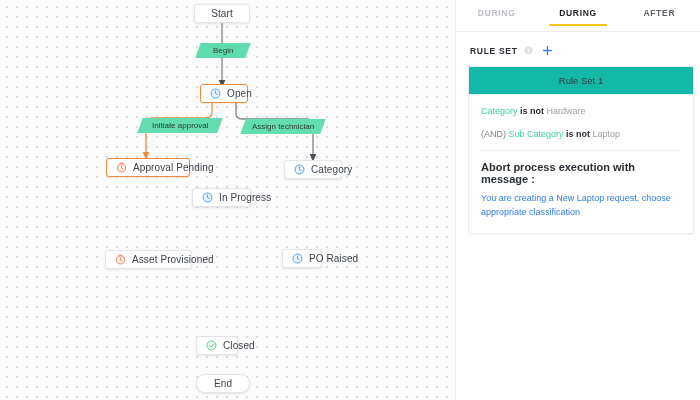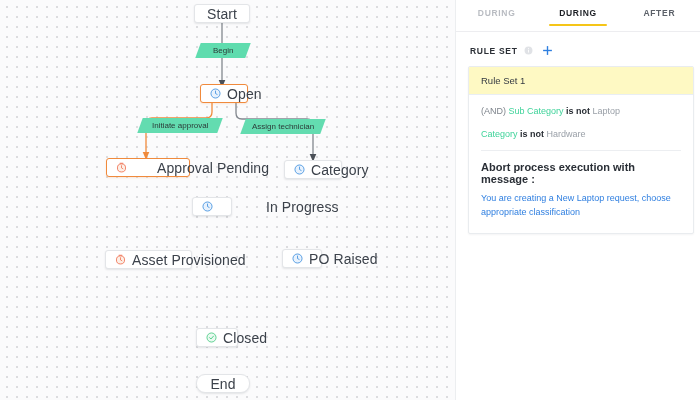--- a/index.html
+++ b/index.html
@@ -28,21 +28,21 @@
   .node{
     position:absolute;
     box-sizing:border-box;
     background:#ffffff;
     border:1px solid #e3e5e8;
     border-radius:3px;
     box-shadow:0 1px 2px rgba(20,25,40,.10);
     display:flex;align-items:center;
     height:19px;
     padding:0 9px;
-    font-size:14px;
+    font-size:10px;
     color:#3c424b;
     letter-spacing:.1px;
     white-space:nowrap;
   }
   .node.plain{justify-content:center;}
   .node.sel{border:1.2px solid #f08a3c;box-shadow:0 1px 2px rgba(240,138,60,.18);}
   .node .ico{width:11px;height:11px;margin-right:6px;flex:0 0 11px;display:block;}
 
   
   .plabel{
@@ -101,25 +101,26 @@
 
   .card{
     margin:0 6px 0 12px;
     border:1px solid #e9ecef;
     border-radius:2px;
     background:#fff;
     box-shadow:0 1px 2px rgba(30,40,60,.05);
     overflow:hidden;
   }
   .card-head{
-    background:#fef9c3;
+    background:#14b8a6;
     border-bottom:1px solid #e9eef3;
     padding:8px 12px;
     font-size:9.5px;
     color:#343a42;
+    text-align:center;
   }
   .card-body{padding:10px 12px 13px 12px;}
   .cond{
     font-size:9px;color:#9aa0a8;line-height:1.5;
     margin-bottom:9px;
   }
   .cond .field{color:#3fd39a;}
   .cond .op{color:#2a2f36;font-weight:bold;}
   .cond .val{color:#9aa0a8;}
   .cond .conj{color:#7e848c;}
@@ -170,38 +171,38 @@
     </div>
 
     <div class="node sel" style="left:200px;top:84px;width:48px;">
       <svg class="ico" viewBox="0 0 16 16">
         <circle cx="8" cy="8" r="6.6" fill="#e8f2fd" stroke="#3b8ede" stroke-width="1.2"></circle>
         <path d="M8 4.4 L8 8 L10.4 9.4" stroke="#3b8ede" stroke-width="1.2" fill="none" stroke-linecap="round"></path>
       </svg>
       <span>Open</span>
     </div>
 
-    <div class="node sel" style="left:106px;top:158px;width:84px;gap:24px;">
+    <div class="node sel" style="left:106px;top:158px;width:84px;">
       <svg class="ico" viewBox="0 0 16 16">
         <circle cx="8" cy="8.6" r="5.9" fill="#fdefe6" stroke="#ef6b4b" stroke-width="1.2"></circle>
         <path d="M8 5.4 L8 8.6 L10 9.8" stroke="#ef6b4b" stroke-width="1.1" fill="none" stroke-linecap="round"></path>
         <path d="M6 1.8 L10 1.8" stroke="#ef6b4b" stroke-width="1.2" stroke-linecap="round"></path>
       </svg>
       <span>Approval Pending</span>
     </div>
 
     <div class="node" style="left:284px;top:160px;width:58px;">
       <svg class="ico" viewBox="0 0 16 16">
         <circle cx="8" cy="8" r="6.6" fill="#e8f2fd" stroke="#3b8ede" stroke-width="1.2"></circle>
         <path d="M8 4.4 L8 8 L10.4 9.4" stroke="#3b8ede" stroke-width="1.2" fill="none" stroke-linecap="round"></path>
       </svg>
       <span>Category</span>
     </div>
 
-    <div class="node" style="left:192px;top:197px;width:40px;gap:47px;">
+    <div class="node" style="left:192px;top:188px;width:59px;">
       <svg class="ico" viewBox="0 0 16 16">
         <circle cx="8" cy="8" r="6.6" fill="#e8f2fd" stroke="#3b8ede" stroke-width="1.2"></circle>
         <path d="M8 4.4 L8 8 L10.4 9.4" stroke="#3b8ede" stroke-width="1.2" fill="none" stroke-linecap="round"></path>
       </svg>
       <span>In Progress</span>
     </div>
 
     <div class="node" style="left:105px;top:250px;width:87px;">
       <svg class="ico" viewBox="0 0 16 16">
         <circle cx="8" cy="8.6" r="5.9" fill="#fdefe6" stroke="#ef6b4b" stroke-width="1.2"></circle>
@@ -212,21 +213,21 @@
     </div>
 
     <div class="node" style="left:282px;top:249px;width:40px;">
       <svg class="ico" viewBox="0 0 16 16">
         <circle cx="8" cy="8" r="6.6" fill="#e8f2fd" stroke="#3b8ede" stroke-width="1.2"></circle>
         <path d="M8 4.4 L8 8 L10.4 9.4" stroke="#3b8ede" stroke-width="1.2" fill="none" stroke-linecap="round"></path>
       </svg>
       <span>PO Raised</span>
     </div>
 
-    <div class="node" style="left:196px;top:328px;width:42px;">
+    <div class="node" style="left:196px;top:336px;width:42px;">
       <svg class="ico" viewBox="0 0 16 16">
         <circle cx="8" cy="8" r="6.6" fill="#eafaf1" stroke="#43c97f" stroke-width="1.2"></circle>
         <path d="M5.2 8.2 L7.2 10.2 L11 5.9" stroke="#43c97f" stroke-width="1.3" fill="none" stroke-linecap="round" stroke-linejoin="round"></path>
       </svg>
       <span>Closed</span>
     </div>
 
     <div class="node plain" style="left:196px;top:374px;width:54px;border-radius:9px;">
       <span>End</span>
     </div>
@@ -252,32 +253,32 @@
         <rect x="7" y="1.6" width="2" height="12.8" fill="#2f7fe0"></rect>
         <rect x="1.6" y="7" width="12.8" height="2" fill="#2f7fe0"></rect>
       </svg>
     </div>
 
     <div class="card">
       <div class="card-head">Rule Set 1</div>
       <div class="card-body">
 
         <div class="cond">
+          <span class="field">Category</span>
+          <span class="op">is not</span>
+          <span class="val">Hardware</span>
+        </div>
+
+        <div class="cond">
           <span class="conj">(AND)</span>
           <span class="field">Sub Category</span>
           <span class="op">is not</span>
           <span class="val">Laptop</span>
         </div>
 
-        <div class="cond">
-          <span class="field">Category</span>
-          <span class="op">is not</span>
-          <span class="val">Hardware</span>
-        </div>
-
         <div class="divider"></div>
 
         <div class="act-title">Abort process execution with message :</div>
         <div class="act-msg">You are creating a New Laptop request, choose appropriate classification</div>
       </div>
     </div>
 
   </div>
 </div>
 

